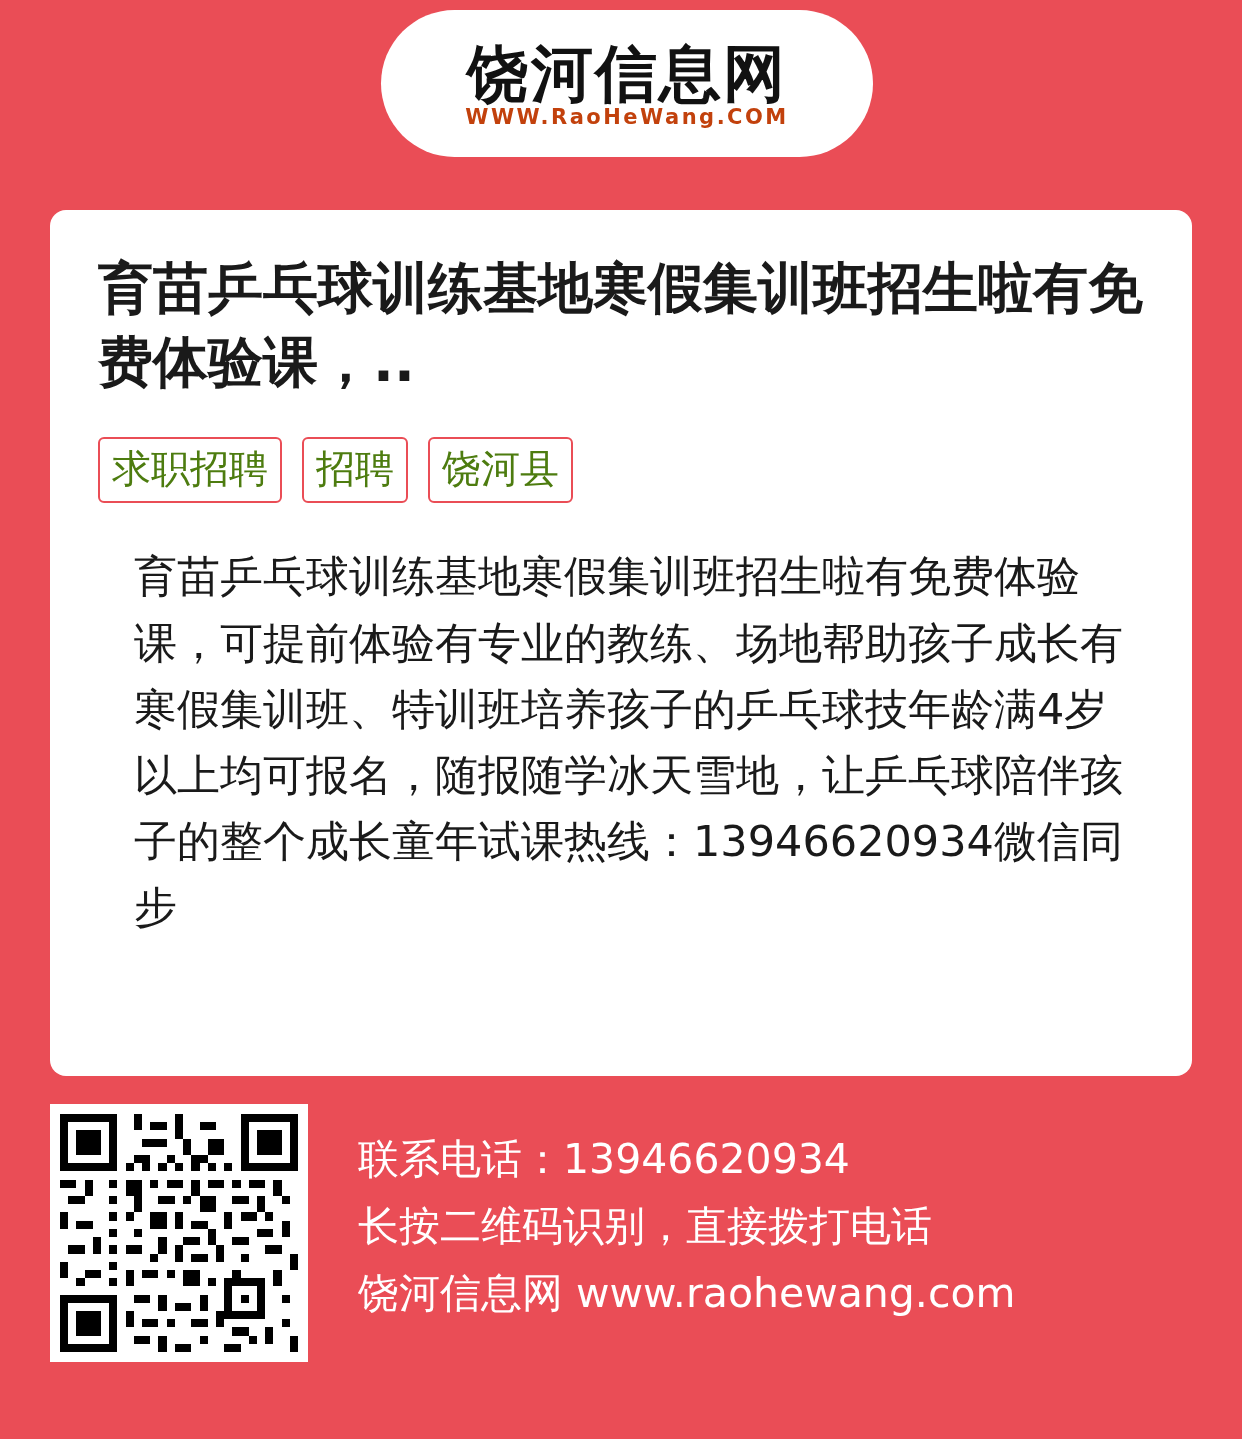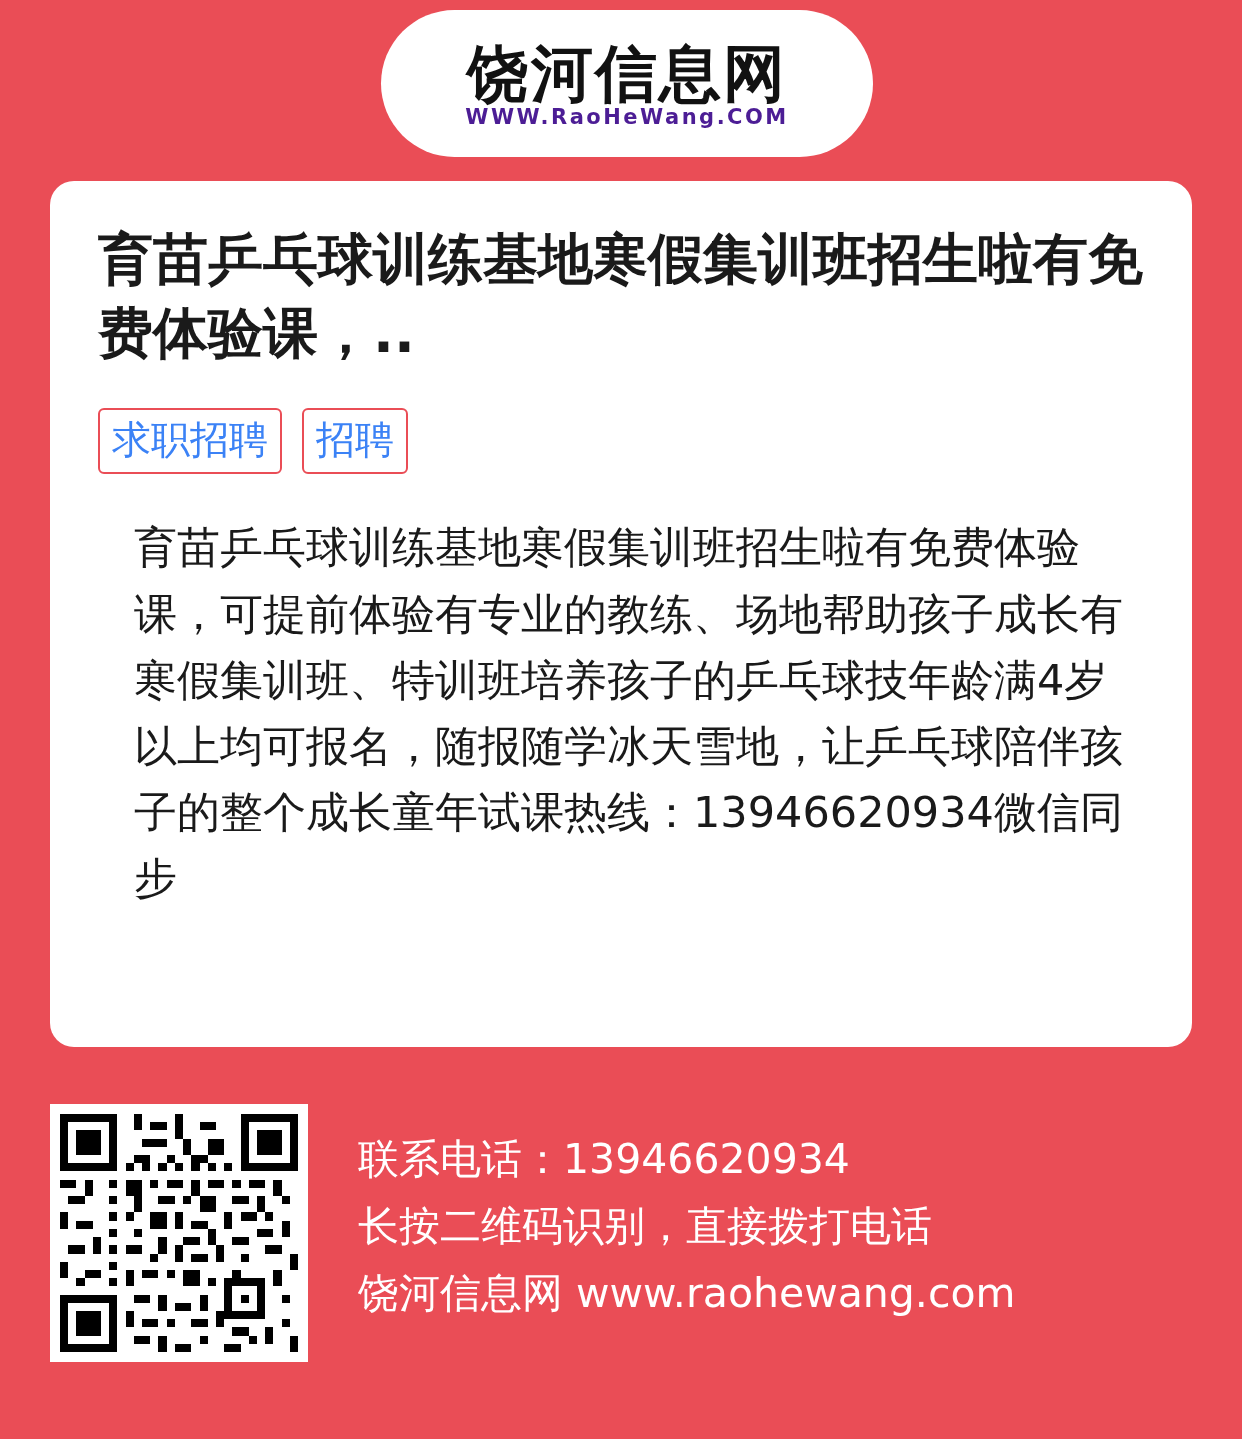--- a/index.html
+++ b/index.html
@@ -42,55 +42,55 @@
     font-weight: bold;
     color: #111111;
     letter-spacing: 2px;
     line-height: 1;
     margin-top: 4px;
   }
   .logo-sub {
     font-family: "DejaVu Sans", "Liberation Sans", sans-serif;
     font-size: 21px;
     font-weight: bold;
-    color: #4c1d95;
+    color: #c2410c;
     letter-spacing: 2.5px;
     margin-top: 0;
   }
 
   
   .card {
     position: absolute;
     left: 50px;
-    top: 181px;
+    top: 210px;
     width: 1142px;
     height: 866px;
     background: #ffffff;
-    border-radius: 24px;
+    border-radius: 16px;
     box-sizing: border-box;
     padding: 42px 48px 0 48px;
   }
   .card-title {
     font-family: "DejaVu Sans", "Liberation Sans", sans-serif;
     font-size: 55px;
     font-weight: bold;
     color: #1a1a1a;
     line-height: 1.34;
     letter-spacing: 0px;
     margin: 0;
   }
   .tags {
     display: flex;
     gap: 20px;
     margin-top: 38px;
   }
   .tag {
     border: 2px solid #ea4d56;
     border-radius: 6px;
-    color: #3b82f6;
+    color: #4d7c0f;
     font-family: "DejaVu Sans", "Liberation Sans", sans-serif;
     font-size: 39px;
     line-height: 1;
     padding: 10px 12px 13px 12px;
     white-space: nowrap;
   }
   .card-body {
     margin-top: 40px;
     font-family: "DejaVu Sans", "Liberation Sans", sans-serif;
     font-size: 43px;
@@ -143,20 +143,21 @@
     <div class="logo-title">饶河信息网</div>
     <div class="logo-sub">WWW.RaoHeWang.COM</div>
   </div>
 
   <div class="card">
     <h1 class="card-title">育苗乒乓球训练基地寒假集训班招生啦有免费体验课，..</h1>
 
     <div class="tags">
       <span class="tag">求职招聘</span>
       <span class="tag">招聘</span>
+      <span class="tag">饶河县</span>
     </div>
 
     <div class="card-body">育苗乒乓球训练基地寒假集训班招生啦有免费体验课，可提前体验有专业的教练、场地帮助孩子成长有寒假集训班、特训班培养孩子的乒乓球技年龄满4岁以上均可报名，随报随学冰天雪地，让乒乓球陪伴孩子的整个成长童年试课热线：13946620934微信同步</div>
   </div>
 
   <div class="footer">
     <div class="qr">
       <svg width="238" height="238" viewBox="0 0 29 29" shape-rendering="crispEdges">
         <rect width="29" height="29" fill="#ffffff"></rect>
         <g fill="#000000">

